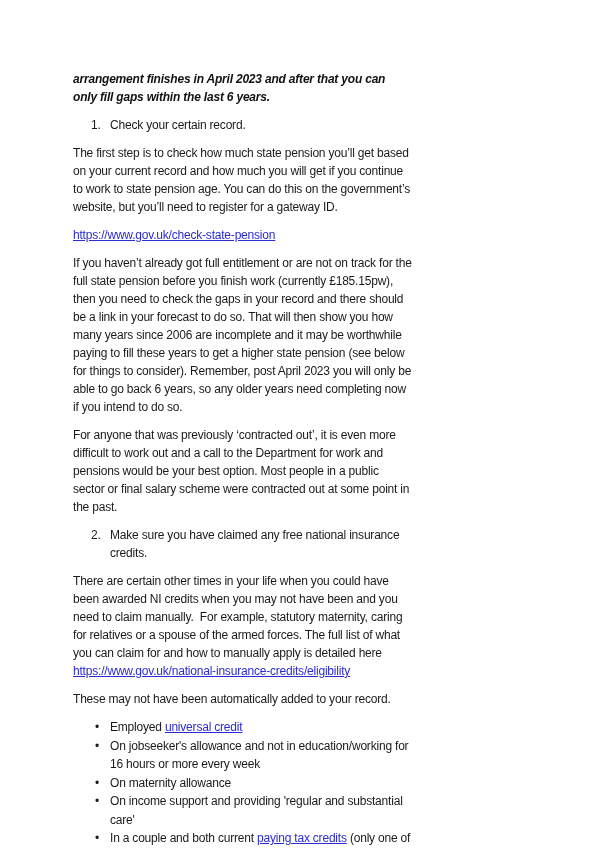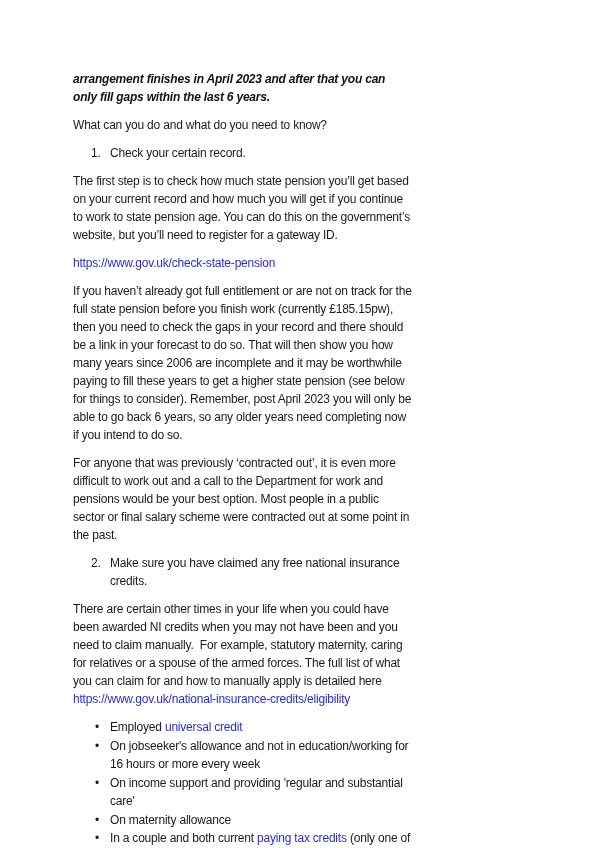--- a/index.html
+++ b/index.html
@@ -43,20 +43,21 @@
   }
   .step-number {
     flex: 0 0 19px;
     width: 19px;
   }
   .step-label {
     flex: 1 1 auto;
   }
   .link {
     color: var(--link, #2b2bd5);
+    text-decoration: underline;
     cursor: pointer;
   }
   ul.scenarios {
     list-style: none;
     margin: 8px 0 0 0;
     padding: 0;
     font-size: 12px;
     line-height: 18.5px;
     letter-spacing: -0.2px;
   }
@@ -71,21 +72,20 @@
     top: 0;
   }
 </style>
 </head>
 <body>
 
 <div class="page">
 
   <p class="para lead">arrangement finishes in April 2023 and after that you can only fill gaps within the last 6 years.</p>
 
-  <p class="para">What can you do and what do you need to know?</p>
 
   <div class="step">
     <span class="step-number">1.</span>
     <span class="step-label">Check your certain record.</span>
   </div>
 
   <p class="para">The first step is to check how much state pension you’ll get based on your current record and how much you will get if you continue to work to state pension age. You can do this on the government’s website, but you’ll need to register for a gateway ID.</p>
 
   <p class="para"><a class="link">https://www.gov.uk/check-state-pension</a></p>
 
@@ -93,25 +93,26 @@
 
   <p class="para">For anyone that was previously ‘contracted out’, it is even more difficult to work out and a call to the Department for work and pensions would be your best option. Most people in a public sector or final salary scheme were contracted out at some point in the past.</p>
 
   <div class="step">
     <span class="step-number">2.</span>
     <span class="step-label">Make sure you have claimed any free national insurance credits.</span>
   </div>
 
   <p class="para"><span>There are certain other times in your life when you could have been awarded NI credits when you may not have been and you need to claim manually.  For example, statutory maternity, caring for relatives or a spouse of the armed forces. The full list of what you can claim for and how to manually apply is detailed here </span><a class="link">https://www.gov.uk/national-insurance-credits/eligibility</a></p>
 
+  <p class="para">These may not have been automatically added to your record.</p>
 
 
   <ul class="scenarios">
       <li><span>Employed </span><a class="link">universal credit</a></li>
       <li><span>On jobseeker's allowance and not in education/working for 16 hours or more every week</span></li>
+      <li><span>On maternity allowance</span></li>
       <li><span>On income support and providing 'regular and substantial care'</span></li>
-      <li><span>On maternity allowance</span></li>
       <li><span>In a couple and both current </span><a class="link">paying tax credits</a><span> (only one of you will get NI credits)</span></li>
       <li><span>On carer's allowance</span></li>
       <li><span>A parent registered for </span><a class="link">child benefit</a><span> for a child under 12</span></li>
     </ul>
 
 </div>
 
 </body></html>

